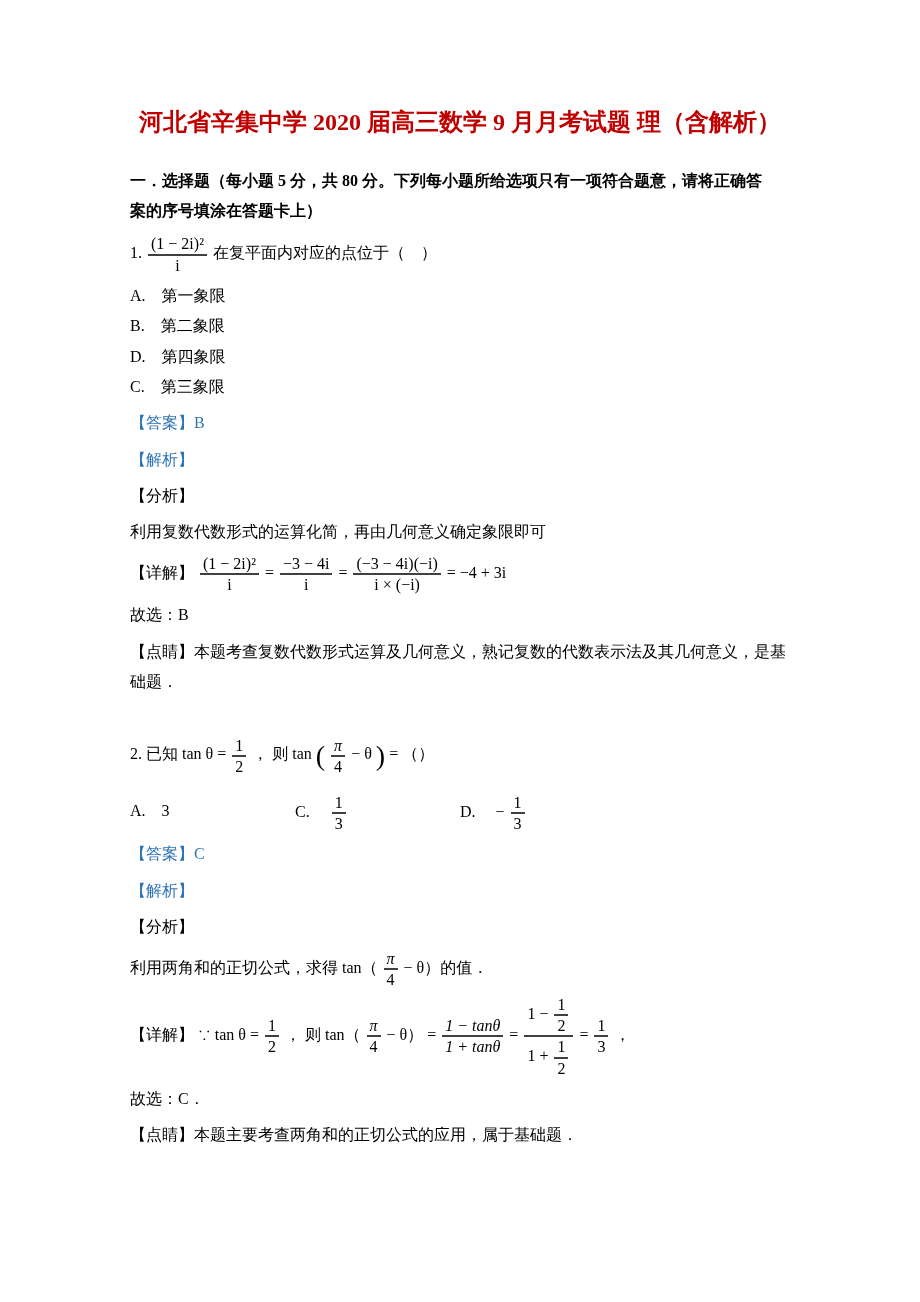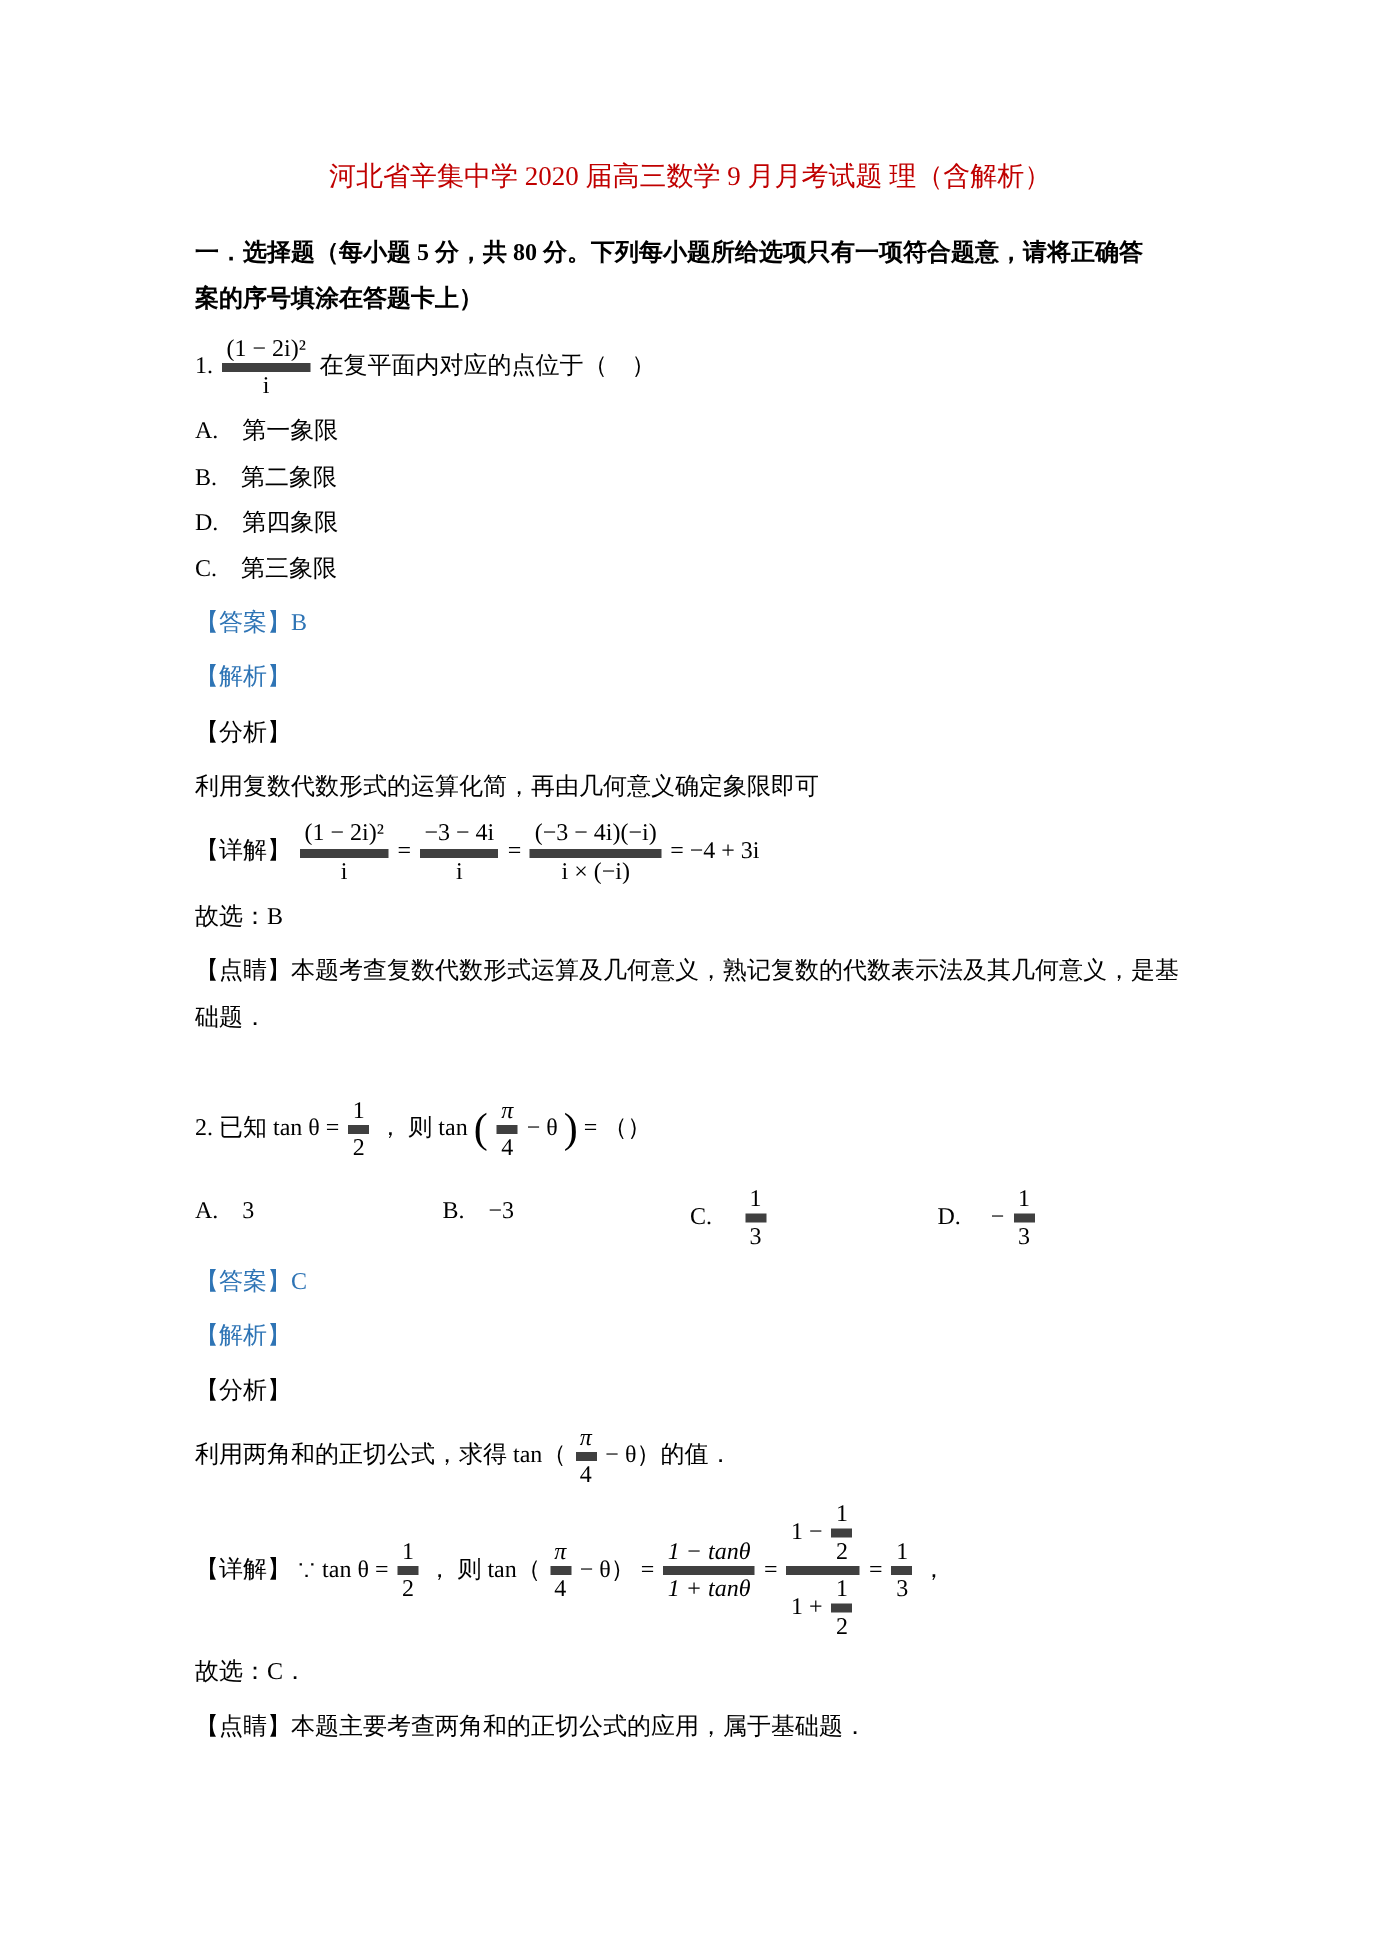--- a/index.html
+++ b/index.html
@@ -8,22 +8,22 @@
       margin: 0;
       padding: 100px 130px 60px 130px;
       box-sizing: border-box;
       font-size: 16px;
       line-height: 1.9;
       color: #000;
       background: #fff;
     }
     .title {
       color: #c00000;
-      font-weight: normal;
-      font-size: 18px;
+      font-weight: bold;
+      font-size: 24px;
       text-align: center;
       margin-bottom: 16px;
     }
     .section-header {
       font-weight: bold;
       margin-bottom: 8px;
       margin-top: 20px;
     }
     .q-block { margin-bottom: 28px; }
     .options2 { display: flex; flex-direction: column; }
@@ -32,21 +32,21 @@
     .options4 > div { width: 25%; }
     .blue { color: #2e74b5; }
     .frac {
       display: inline-block;
       vertical-align: middle;
       text-align: center;
       margin: 0 2px;
     }
     .frac .num {
       display: block;
-      border-bottom: 6px solid #404040;
+      border-bottom: 2px solid #404040;
       padding: 0 3px;
       line-height: 1.2;
     }
     .frac .den {
       display: block;
       padding: 0 3px;
       line-height: 1.2;
     }
     .frac.it .num, .frac.it .den { font-style: italic; }
     .math { font-family: "Cambria Math", "Times New Roman", serif; }
@@ -132,23 +132,20 @@
     <span class="math"> − θ</span>
     <span class="math" style="font-size:28px;vertical-align:middle;">)</span>
     <span> = （）</span>
   </p>
 
   <div class="options4 lh-big">
     <div>
       <span>A.　</span><span class="math">3</span>
     </div>
     <div>
-      <span>B.　</span><span class="math">−3</span>
-    </div>
-    <div>
       <span>C.　</span>
       <span class="frac math">
         <span class="num">1</span>
         <span class="den">3</span>
       </span>
     </div>
     <div>
       <span>D.　</span>
       <span class="math">−</span>
       <span class="frac math">

